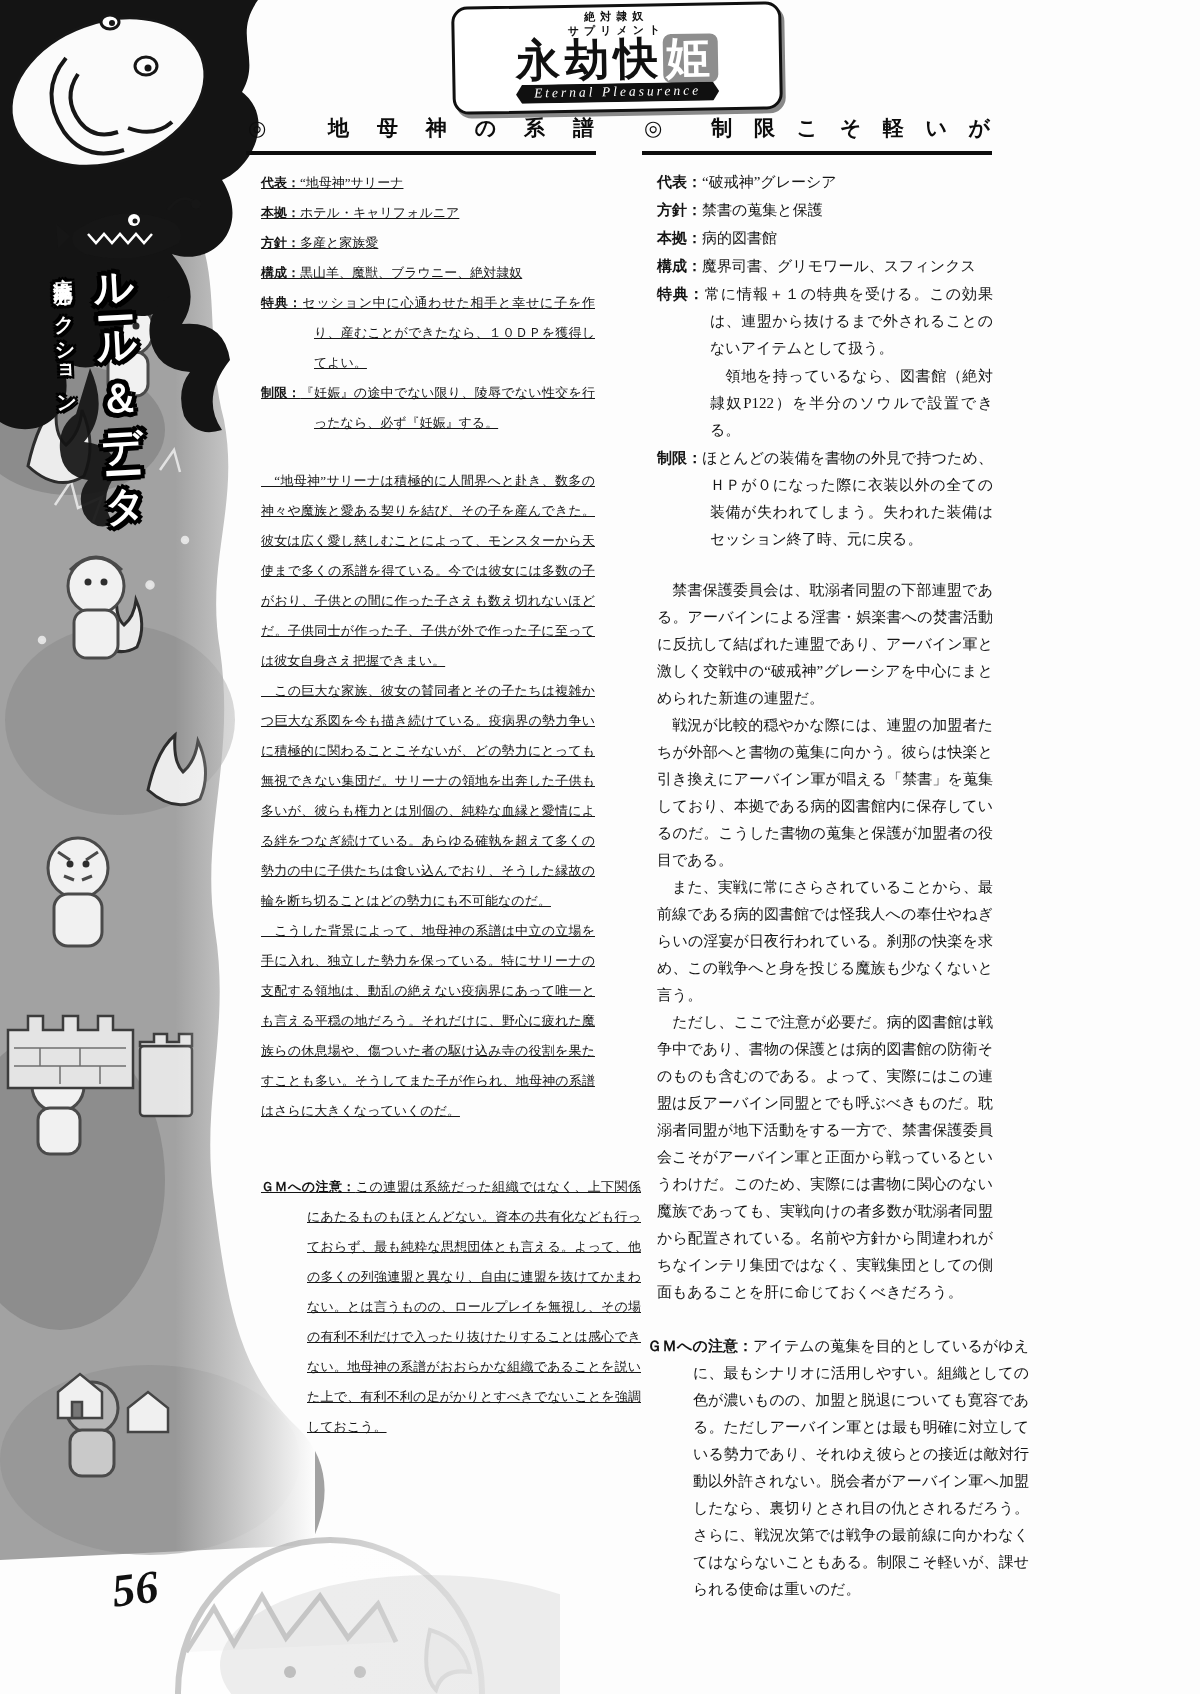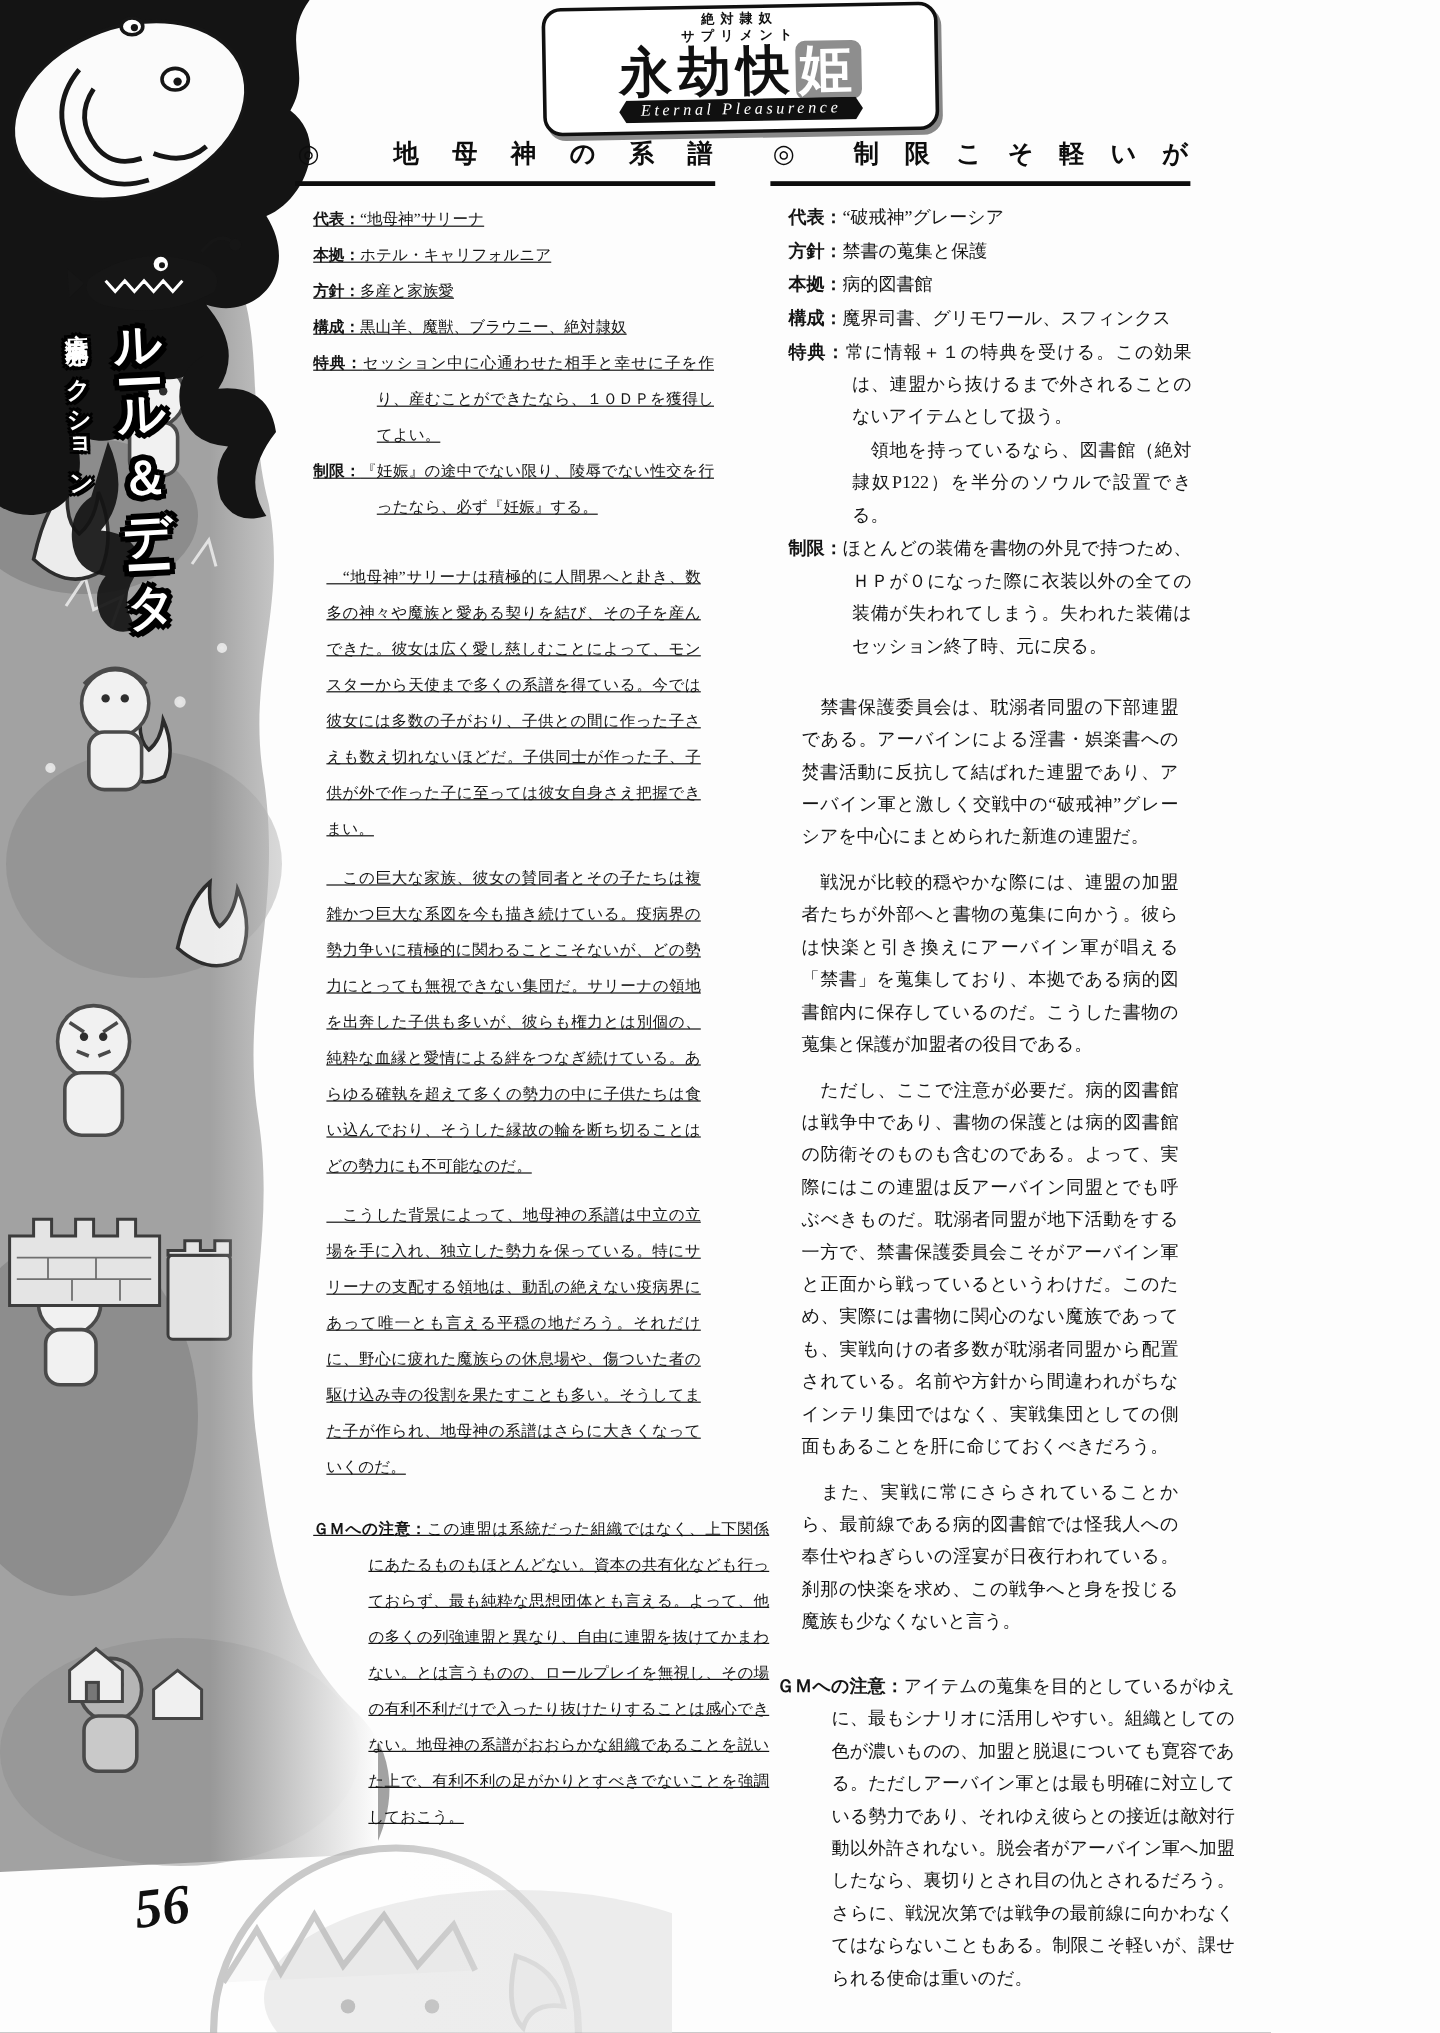--- a/index.html
+++ b/index.html
@@ -31,27 +31,27 @@
   .col.left{left:246px;}
   .col.right{left:642px;}
   .col-heading{font-family:"Liberation Sans","DejaVu Sans",sans-serif;font-weight:900;
         font-size:21px;color:#0d0d0d;border-bottom:4px solid #0d0d0d;padding:2px 2px 9px;
         text-align:justify;text-align-last:justify;}
   .fields{margin:13px 0 0 15px;}
   .field{padding-left:53px;text-indent:-53px;text-align:justify;}
   .field.cont{text-indent:0;}
   .flabel{font-family:"Liberation Sans","DejaVu Sans",sans-serif;font-weight:700;}
   .body{text-align:justify;}
-  .para{margin:11px;text-align:justify;}
+  .para{margin:0;text-align:justify;}
   .gm{padding-left:46px;text-indent:-46px;text-align:justify;}
   .col.left  .fields,.col.left  .body,.col.left  .gm{font-size:13px;line-height:30px;width:334px;text-decoration:underline;}
   .col.right .fields,.col.right .body,.col.right .gm{font-size:15px;line-height:27px;width:336px;}
   .col.left  .body{margin:28px 0 0 15px;}
   .col.right .body{margin:24px 0 0 15px;}
-  .col.left  .gm{margin:21px 0 0 15px;}
+  .col.left  .gm{margin:46px 0 0 15px;}
   .col.right .gm{margin:26px 0 0 5px;}
   .pagenum{position:absolute;left:112px;top:1562px;z-index:5;font-style:italic;font-weight:900;
         font-size:46px;transform:rotate(-7deg);color:#101010;}
 </style>
 </head>
 <body>
 
 <div class="page">
 
   <div class="art">
@@ -230,22 +230,22 @@
         <div class="field cont"><span class="flabel"></span><span class="fvalue">　領地を持っているなら、図書館（絶対隷奴P122）を半分のソウルで設置できる。</span></div>
 
         <div class="field"><span class="flabel">制限：</span><span class="fvalue">ほとんどの装備を書物の外見で持つため、ＨＰが０になった際に衣装以外の全ての装備が失われてしまう。失われた装備はセッション終了時、元に戻る。</span></div>
       </div>
     <div class="body">
 
         <p class="para">　禁書保護委員会は、耽溺者同盟の下部連盟である。アーバインによる淫書・娯楽書への焚書活動に反抗して結ばれた連盟であり、アーバイン軍と激しく交戦中の“破戒神”グレーシアを中心にまとめられた新進の連盟だ。</p>
 
         <p class="para">　戦況が比較的穏やかな際には、連盟の加盟者たちが外部へと書物の蒐集に向かう。彼らは快楽と引き換えにアーバイン軍が唱える「禁書」を蒐集しており、本拠である病的図書館内に保存しているのだ。こうした書物の蒐集と保護が加盟者の役目である。</p>
 
+        <p class="para">　また、実戦に常にさらされていることから、最前線である病的図書館では怪我人への奉仕やねぎらいの淫宴が日夜行われている。刹那の快楽を求め、この戦争へと身を投じる魔族も少なくないと言う。</p>
+
         <p class="para">　ただし、ここで注意が必要だ。病的図書館は戦争中であり、書物の保護とは病的図書館の防衛そのものも含むのである。よって、実際にはこの連盟は反アーバイン同盟とでも呼ぶべきものだ。耽溺者同盟が地下活動をする一方で、禁書保護委員会こそがアーバイン軍と正面から戦っているというわけだ。このため、実際には書物に関心のない魔族であっても、実戦向けの者多数が耽溺者同盟から配置されている。名前や方針から間違われがちなインテリ集団ではなく、実戦集団としての側面もあることを肝に命じておくべきだろう。</p>
-
-        <p class="para">　また、実戦に常にさらされていることから、最前線である病的図書館では怪我人への奉仕やねぎらいの淫宴が日夜行われている。刹那の快楽を求め、この戦争へと身を投じる魔族も少なくないと言う。</p>
       </div>
     <div class="gm"><span class="flabel">ＧＭへの注意：</span><span>アイテムの蒐集を目的としているがゆえに、最もシナリオに活用しやすい。組織としての色が濃いものの、加盟と脱退についても寛容である。ただしアーバイン軍とは最も明確に対立している勢力であり、それゆえ彼らとの接近は敵対行動以外許されない。脱会者がアーバイン軍へ加盟したなら、裏切りとされ目の仇とされるだろう。さらに、戦況次第では戦争の最前線に向かわなくてはならないこともある。制限こそ軽いが、課せられる使命は重いのだ。</span></div>
   </div>
 
   <div class="pagenum">56</div>
 
 </div>
 
 </body></html>

